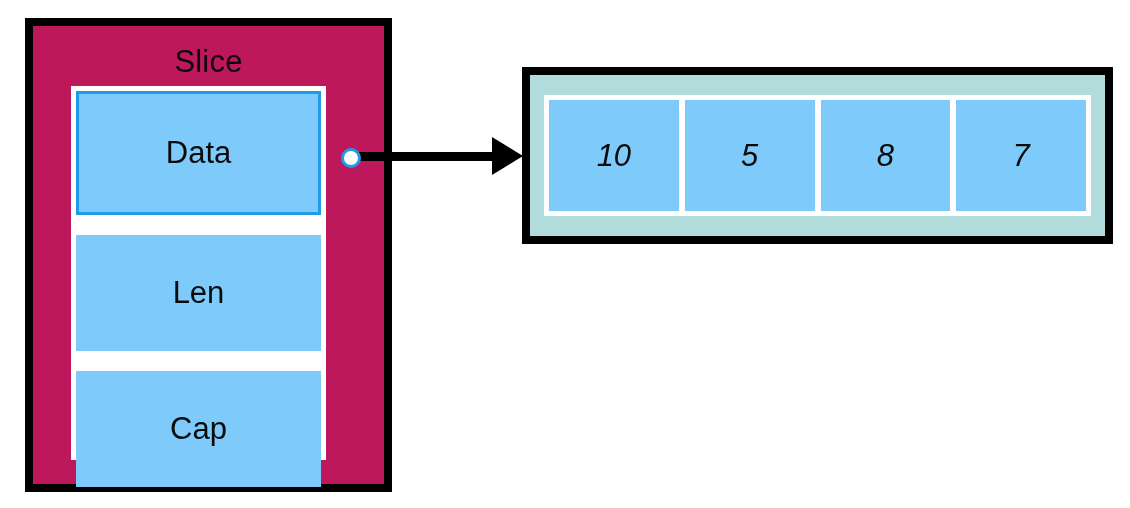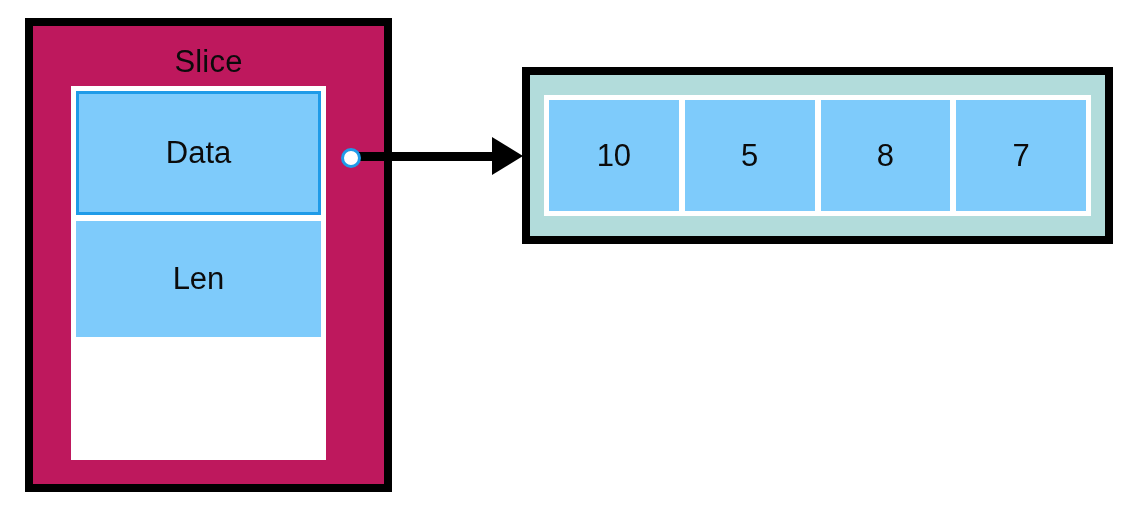--- a/index.html
+++ b/index.html
@@ -62,21 +62,21 @@
     width: 100%;
     height: 116px;
     background: #7ecbfb;
     display: flex;
     align-items: center;
     justify-content: center;
     font-size: 31px;
     color: #0b0b0b;
     position: relative;
   }
-  .field + .field { margin-top: 6px; }
+  .field + .field { margin-top: 20px; }
 
   .field.data-field {
     border: 3px solid #1f9be8;
     height: 124px;
   }
 
   
   .pointer-dot {
     position: absolute;
     left: 341px;
@@ -115,20 +115,21 @@
   
   .array-box {
     position: absolute;
     left: 522px;
     top: 67px;
     width: 591px;
     height: 177px;
     box-sizing: border-box;
     background: #b2dcdb;
     border: 8px solid #000000;
+    font-style: italic;
   }
 
   .array-frame {
     position: absolute;
     left: 14px;
     top: 20px;
     right: 14px;
     bottom: 20px;
     background: #ffffff;
     padding: 5px;
@@ -166,20 +167,23 @@
   <div class="slice-box">
     <div class="slice-title">Slice</div>
 
     <div class="fields-frame">
       <div class="field data-field">
         <span>Data</span>
       </div>
       <div class="field">
         <span>Len</span>
       </div>
+      <div class="field">
+        <span>Cap</span>
+      </div>
     </div>
   </div>
 
   <div class="pointer-dot"></div>
   <div class="arrow-line"></div>
   <div class="arrow-head"></div>
 
   <div class="array-box">
     <div class="array-frame">
       <div class="cell">

